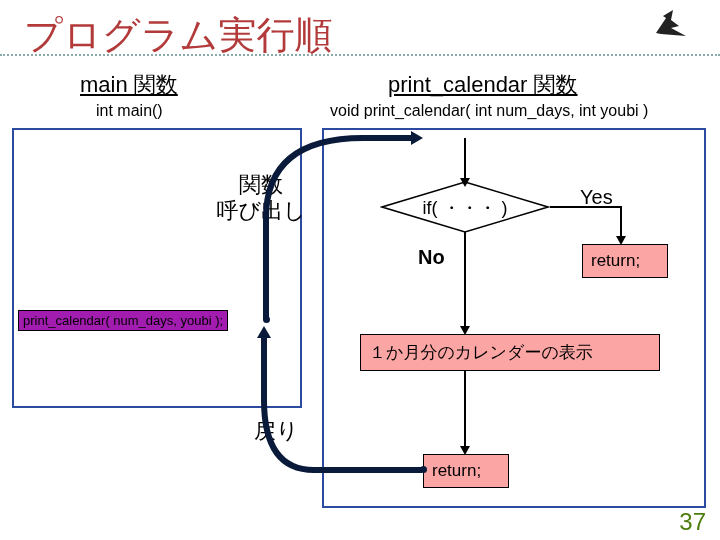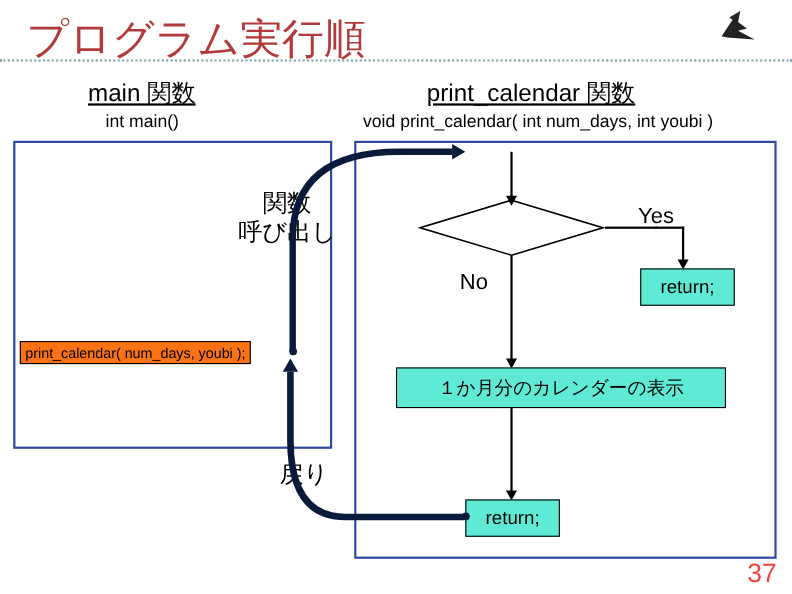--- a/index.html
+++ b/index.html
@@ -53,21 +53,21 @@
   .box {
     position: absolute;
     border: 2px solid #2c4aa0;
     background: #fff;
   }
   .call-box {
     position: absolute;
     border: 1px solid #000;
     font-size: 13px;
     padding: 2px 4px;
-    background: #f97316;
+    background: #a21caf;
   }
   .label {
     position: absolute;
     font-size: 22px;
     color: #000;
     text-align: center;
     line-height: 1.2;
   }
   .diamond {
     position: absolute;
@@ -85,29 +85,29 @@
   }
   .small-label {
     position: absolute;
     font-size: 20px;
   }
   .plain-box {
     position: absolute;
     border: 1.5px solid #000;
     font-size: 17px;
     padding: 6px 8px;
-    background: #5eead4;
-    text-align: center;
+    background: #fca5a5;
+    text-align: left;
   }
   .page-num {
     position: absolute;
     bottom: 4px;
     right: 14px;
     font-size: 24px;
-    color: #ef4444;
+    color: #4d7c0f;
   }
   .arrow-line {
     position: absolute;
     background: #000;
   }
   .arrow-head {
     position: absolute;
     width: 0;
     height: 0;
   }
@@ -162,36 +162,37 @@
   <svg style="position:absolute; top:128px; left:263px;" width="160" height="200">
     <path d="M3 192 L3 90 Q3 10 100 10 L148 10" stroke="#0a1a3a" stroke-width="6" fill="none"></path>
     <polygon points="148,3 160,10 148,17" fill="#0a1a3a"></polygon>
   </svg>
 </div>
 
 <div class="diamond" style="top:180px; left:380px;">
   <svg viewBox="0 0 170 54">
     <polygon points="85,2 168,27 85,52 2,27" fill="#fff" stroke="#000" stroke-width="1.5"></polygon>
   </svg>
+  <div class="diamond-text">if( ・・・ )</div>
 </div>
 
 <div class="arrow-line" style="top:138px; left:464px; width:2px; height:42px;"></div>
 <div class="arrow-head down" style="top:178px; left:460px;"></div>
 
 <div class="small-label" style="top:186px; left:580px;text-align:center;">Yes</div>
 <div class="arrow-line" style="top:206px; left:550px; width:48px; height:2px;"></div>
 
 <div class="arrow-line" style="top:206px; left:620px; width:2px; height:32px;"></div>
 <div class="arrow-head down" style="top:236px; left:616px;"></div>
 
 <div class="arrow-line" style="top:206px; left:596px; width:26px; height:2px;"></div>
 
 <div class="plain-box" style="top:244px; left:582px; width:86px;">return;</div>
 
-<div class="small-label" style="top:246px; left:418px;">No</div>
+<div class="small-label" style="top:246px; left:418px;font-weight:bold;">No</div>
 <div class="arrow-line" style="top:232px; left:464px; width:2px; height:96px;"></div>
 <div class="arrow-head down" style="top:326px; left:460px;"></div>
 
 <div class="plain-box" style="top:334px; left:360px; width:300px;">１か月分のカレンダーの表示</div>
 
 <div class="arrow-line" style="top:370px; left:464px; width:2px; height:78px;"></div>
 <div class="arrow-head down" style="top:446px; left:460px;"></div>
 
 <div class="plain-box" style="top:454px; left:423px; width:86px;">return;</div>
 

